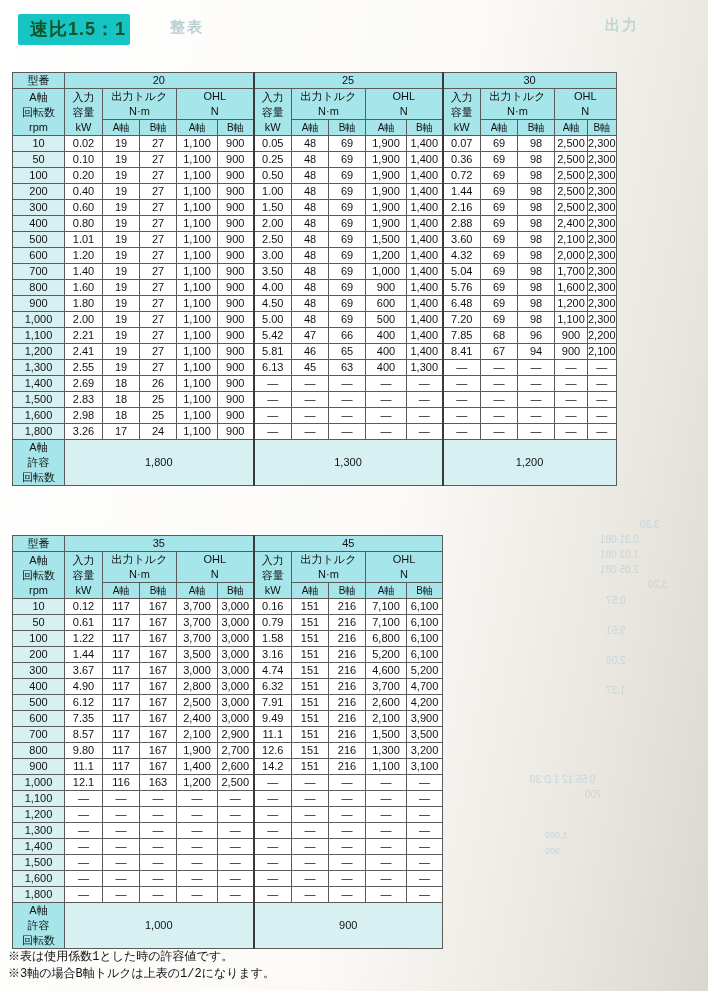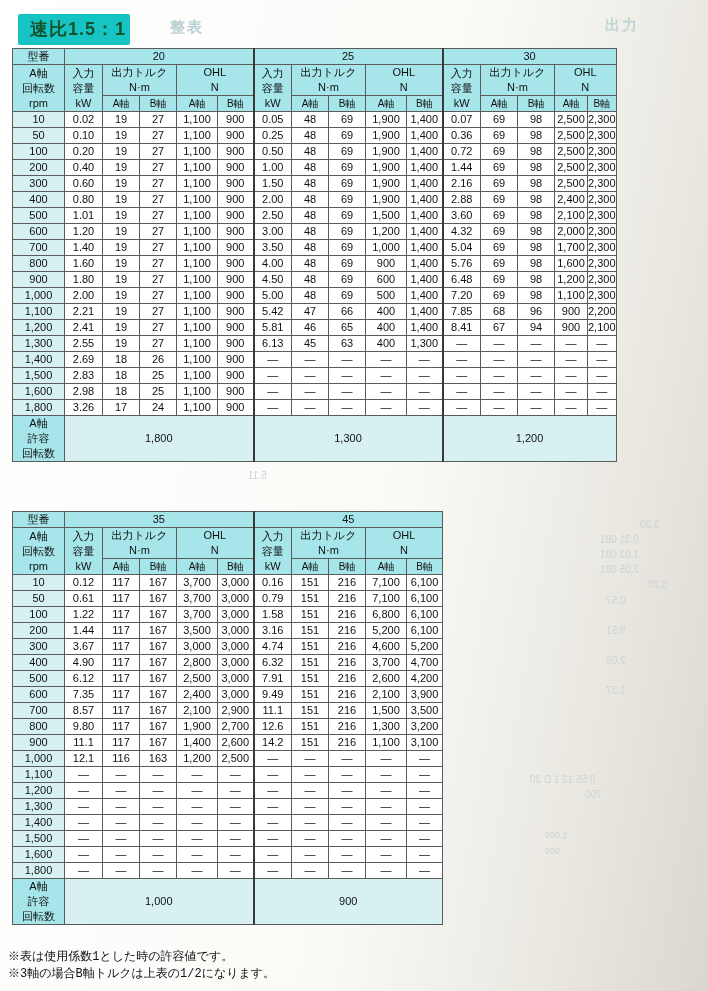--- a/index.html
+++ b/index.html
@@ -49,20 +49,21 @@
   }
   .ghost-a { left: 170px; top: 12px; }
   .ghost-b { left: 605px; top: 10px; color:#bfd4d6; }
 
   
   table.spec {
     border-collapse: collapse;
     position: absolute;
     background: #ffffff;
     table-layout: fixed;
+    margin-top: 24px;
   }
   table.spec td, table.spec th {
     border: 1px solid #5b5b5b;
     font-size: 11px;
     text-align: center;
     padding: 0;
     height: 15px;
     line-height: 15px;
     font-weight: normal;
     background: #ffffff;

